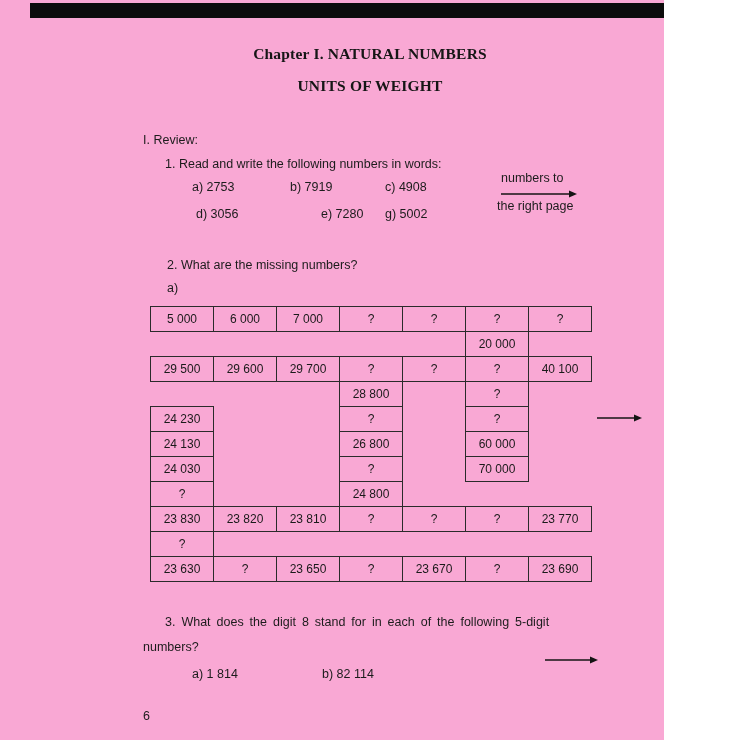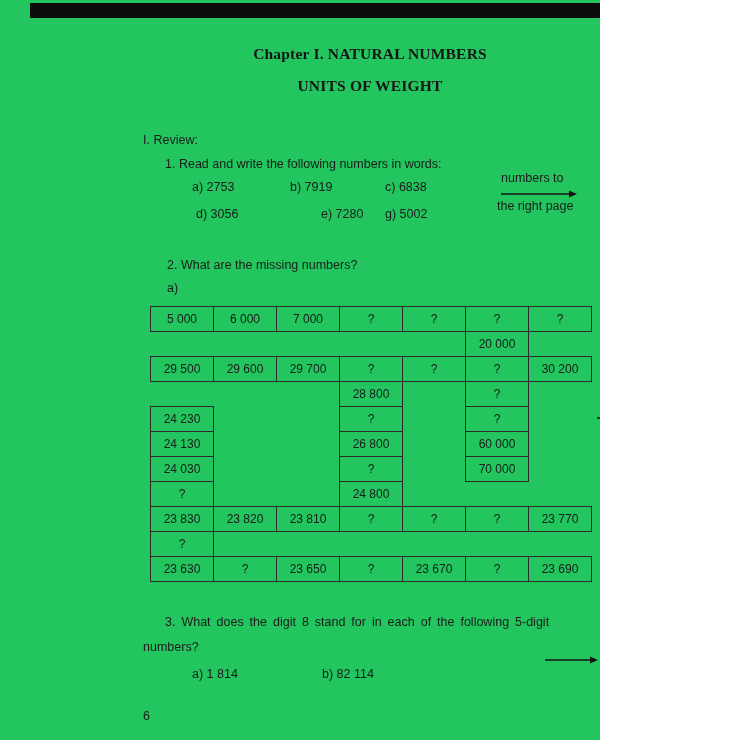--- a/index.html
+++ b/index.html
@@ -2,21 +2,21 @@
 <html><head>
 <meta charset="utf-8">
 <style>
   * { margin:0; padding:0; box-sizing:border-box; }
   html,body { background:#ffffff; }
   body {
     width:740px; height:740px;
     font-family:"Liberation Sans", sans-serif;
     color:#1c1c1c;
   }
-  .page { position:relative; width:600px; height:740px; background:#22c55e; overflow:hidden; }
+  .page { position:relative; width:664px; height:740px; background:#f9a8d4; overflow:hidden; }
   .topbar { position:absolute; top:3px; left:30px; right:0; height:15px; background:#0c0c0c; }
   .abs { position:absolute; white-space:nowrap; font-size:12.5px; line-height:16px; }
   .serif-title {
     position:absolute; left:0; width:740px; text-align:center;
     font-family:"Liberation Serif", serif; font-weight:bold;
     font-size:15.5px; color:#161616; letter-spacing:0.2px;
   }
   .bold { font-weight:normal; }
   .justified {
     white-space:normal; width:440px; word-spacing:2.5px;
@@ -39,21 +39,21 @@
 
   <div class="serif-title" style="top:45px;">Chapter I. NATURAL NUMBERS</div>
   <div class="serif-title" style="top:77px;">UNITS OF WEIGHT</div>
 
   <div class="abs bold" style="left:143px; top:132px;">I. Review:</div>
 
   <div class="abs" style="left:165px; top:156px;">1. Read and write the following numbers in words:</div>
 
   <div class="abs" style="left:192px; top:179px;">a) 2753</div>
   <div class="abs" style="left:290px; top:179px;">b) 7919</div>
-  <div class="abs" style="left:385px; top:179px;">c) 6838</div>
+  <div class="abs" style="left:385px; top:179px;">c) 4908</div>
 
   <div class="abs" style="left:196px; top:206px;">d) 3056</div>
   <div class="abs" style="left:281px; top:206px;margin-left:40px;">e) 7280</div>
   <div class="abs" style="left:385px; top:206px;">g) 5002</div>
 
   <div class="abs" style="left:501px; top:170px;">numbers to</div>
   <svg class="arrow" style="left:499px; top:188px;" width="80" height="12">
     <line x1="2" y1="6" x2="70" y2="6" stroke="#141414" stroke-width="1.4"></line>
     <polygon points="70,2.5 78,6 70,9.5" fill="#141414"></polygon>
   </svg>
@@ -82,21 +82,21 @@
           <td class="boxed">20 000</td>
           <td></td>
         </tr>
         <tr>
           <td class="boxed">29 500</td>
           <td class="boxed">29 600</td>
           <td class="boxed">29 700</td>
           <td class="boxed">?</td>
           <td class="boxed">?</td>
           <td class="boxed">?</td>
-          <td class="boxed">30 200</td>
+          <td class="boxed">40 100</td>
         </tr>
         <tr>
           <td></td>
           <td></td>
           <td></td>
           <td class="boxed">28 800</td>
           <td></td>
           <td class="boxed">?</td>
           <td></td>
         </tr>

